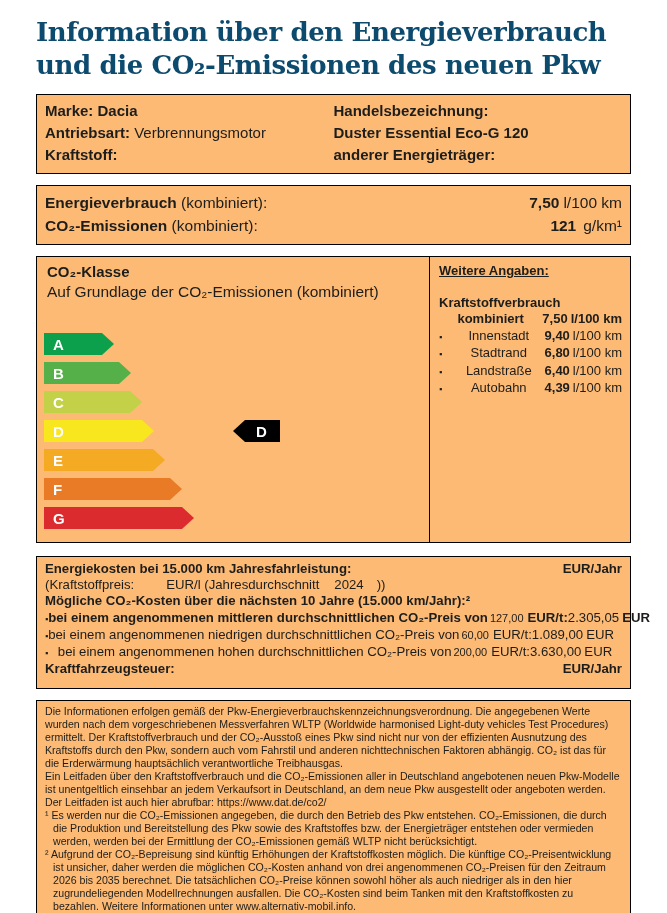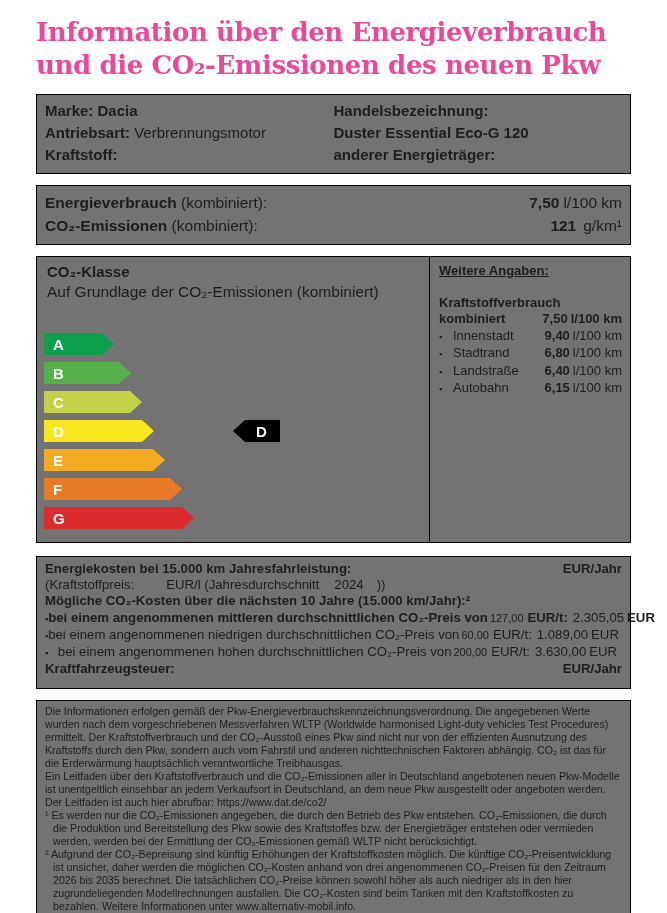--- a/index.html
+++ b/index.html
@@ -6,30 +6,30 @@
   html,body { width:667px; height:913px; }
   body {
     background:#ffffff;
     color:#1d1d1b;
     font-family:"Liberation Sans", sans-serif;
     padding:0 36px;
     overflow:hidden;
     position:relative;
   }
   .b { font-weight:700; }
-  .box { border:1.6px solid #000; background:#737373; }
+  .box { border:1.6px solid #000; background:#fdba74; }
 
   
   #page-title {
     font-family:"DejaVu Serif", serif;
     font-weight:700;
     font-size:26px;
     line-height:33px;
     letter-spacing:-0.4px;
-    color:#ec4899;
+    color:#0c4a6e;
     padding-top:16px;
   }
 
   
   #vehicle-box {
     margin-top:12px;
     padding:5px 8px 7px;
     display:grid;
     grid-template-columns:1fr 1fr;
     font-size:15px;
@@ -87,42 +87,42 @@
   .class-right {
     width:201px;
     border-left:1.6px solid #000;
     padding:6px 8px 6px 9px;
     font-size:13px;
     line-height:16.5px;
   }
   .wa-heading { font-weight:700; margin-bottom:15px;text-decoration:underline; }
   .wa-row { display:flex; align-items:baseline; }
   .wa-bullet-cell { width:14px; font-size:9px; }
-  .wa-label { flex:1; }
+  .wa-label { flex:1;text-align:center; }
   .wa-val { text-align:right; white-space:nowrap; }
   .wa-val .u { margin-left:3px; font-weight:400; }
   .kv-row .u { font-weight:700; }
 
   
   #cost-box {
     margin-top:13px;
     padding:4px 8px 11px;
     font-size:13.2px;
     line-height:16.2px;
   }
   .row2 span { display:inline-block; }
   .sp1 { margin-left:32px; }
   .sp2 { margin-left:15px; }
   .sp3 { margin-left:13px; }
   .cost-bullet { display:flex; align-items:baseline; white-space:nowrap; }
   .cost-bullet .wa-bullet-cell { width:13px; }
   .ctext { flex:1; }
   .price { font-size:11px; margin-left:2px; font-weight:400; }
   .suffix { margin-left:4px; }
-  .camount { text-align:center; min-width:92px; }
+  .camount { text-align:left; min-width:92px; }
   .amt { font-weight:400; }
   .cur { margin-left:3px; }
 
   
   #footer-box {
     margin-top:11px;
     padding:4px 8px 15px;
     font-size:10.6px;
     line-height:13px;
   }
@@ -212,21 +212,21 @@
       <span class="wa-val"><span class="b">6,80</span><span class="u">l/100 km</span></span>
     </div>
     <div class="wa-row">
       <span class="wa-bullet-cell">▪</span>
       <span class="wa-label">Landstraße</span>
       <span class="wa-val"><span class="b">6,40</span><span class="u">l/100 km</span></span>
     </div>
     <div class="wa-row">
       <span class="wa-bullet-cell">▪</span>
       <span class="wa-label">Autobahn</span>
-      <span class="wa-val"><span class="b">6,15</span><span class="u">l/100 km</span></span>
+      <span class="wa-val"><span class="b">4,39</span><span class="u">l/100 km</span></span>
     </div>
   </div>
 </div>
 
 <div class="box" id="cost-box">
   <div class="row-flex b">
     <span>Energiekosten bei 15.000 km Jahresfahrleistung:</span>
     <span>EUR/Jahr</span>
   </div>
   <div class="row2">

